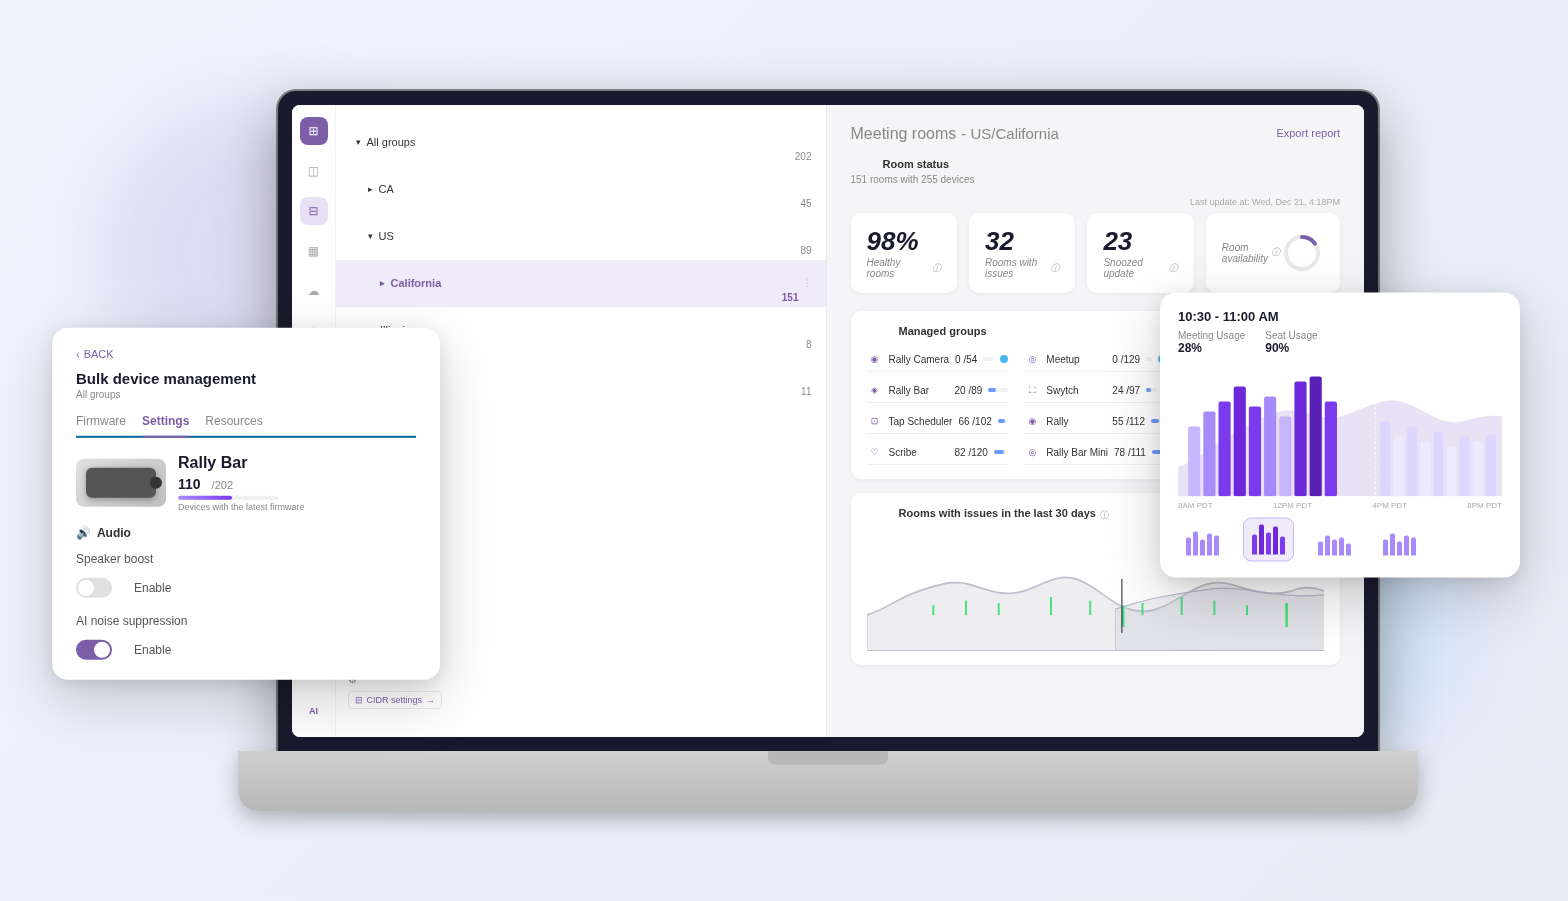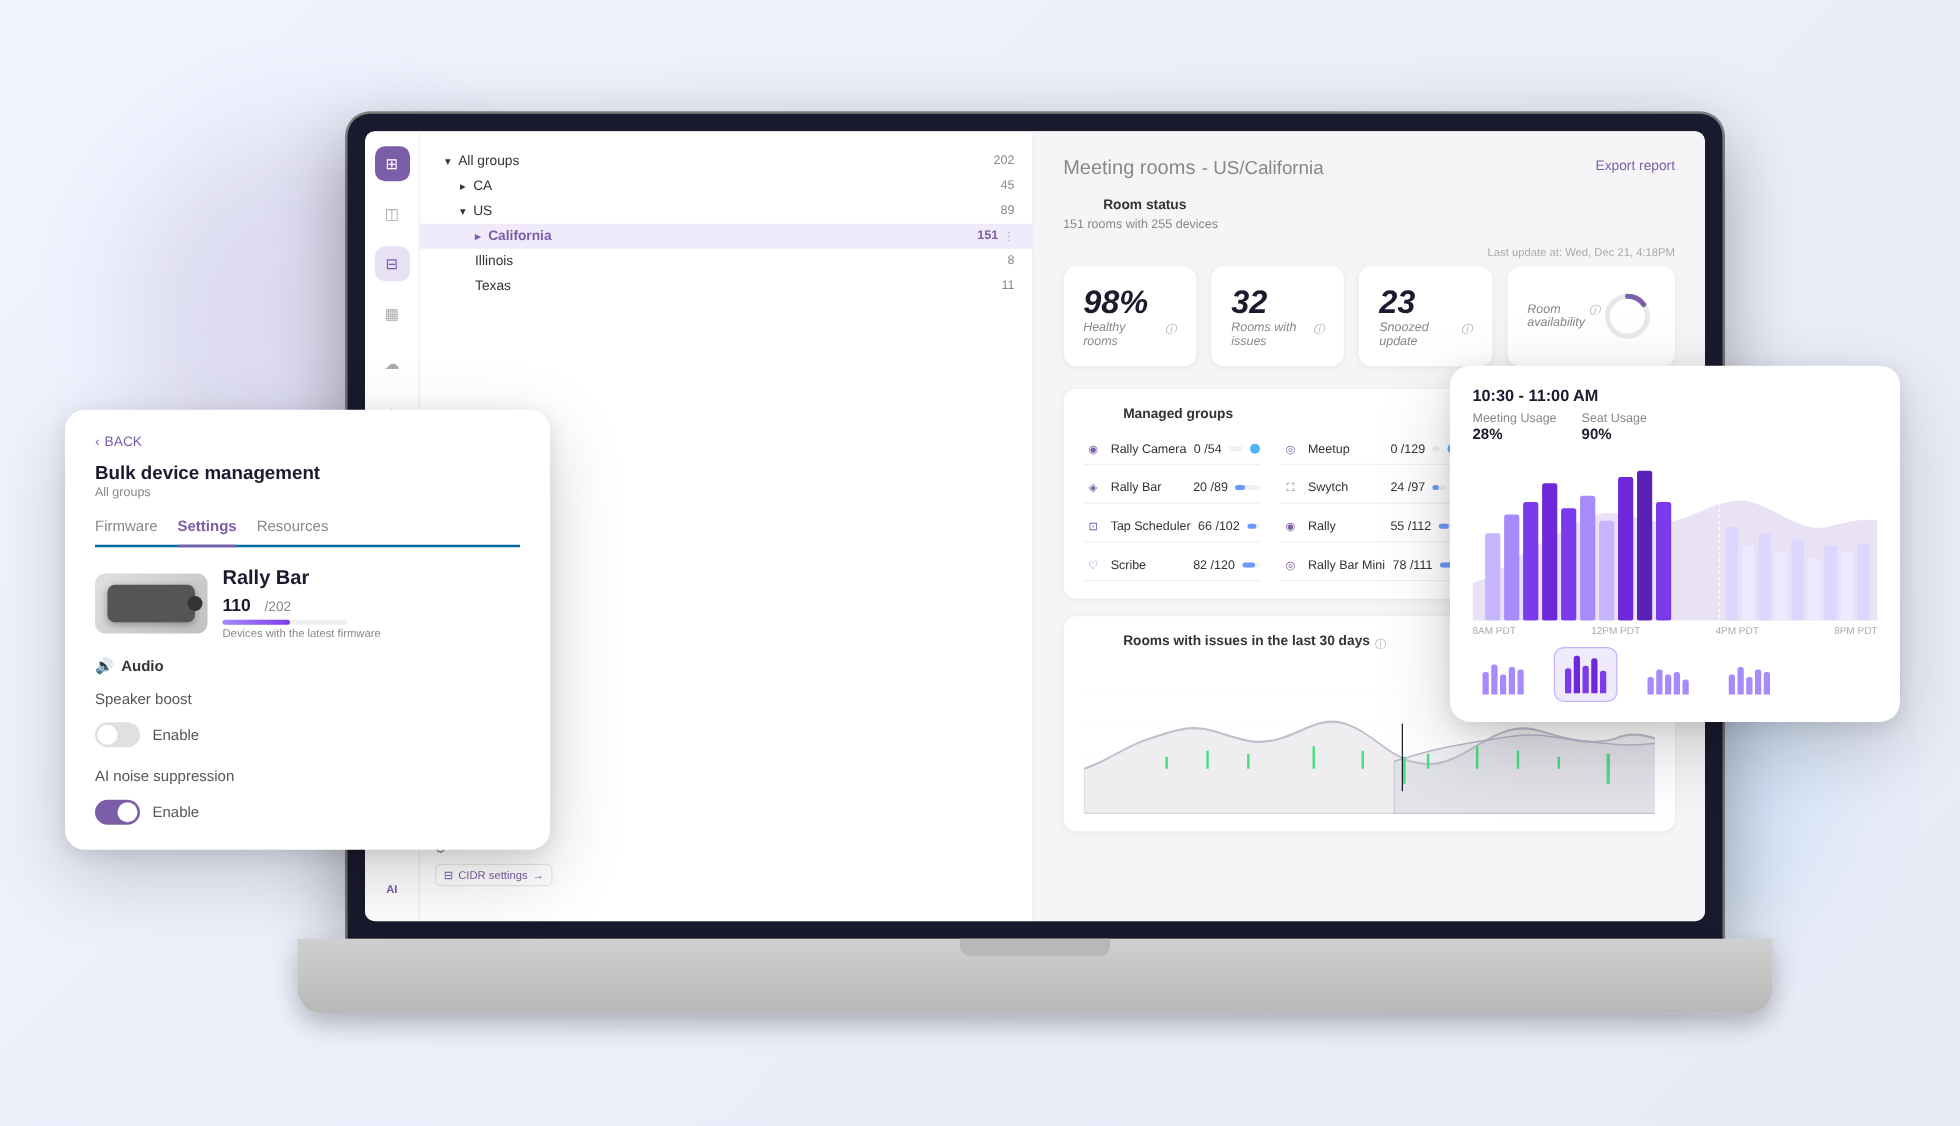--- a/index.html
+++ b/index.html
@@ -105,20 +105,21 @@
       font-size: 11px;
       color: #333;
     }
 
     .nav-item-left.indented { padding-left: 12px; }
     .nav-item-left.indented2 { padding-left: 24px; }
 
     .nav-badge {
       font-size: 10px;
       color: #888;
+      margin-top: 28px;
     }
 
     .nav-item.active .nav-item-left { color: #7b5ea7; font-weight: 600; }
 
     
     .main-content {
       flex: 1;
       overflow-y: auto;
       padding: 18px 24px;
       background: #f5f5f7;
@@ -192,21 +193,21 @@
       font-weight: 700;
       color: #1a1a2e;
       line-height: 1.1;
     }
 
     .stat-label {
       font-size: 10px;
       color: #888;
       margin-top: 2px;
       display: flex;
-      align-items: flex-start;
+      align-items: center;
       gap: 3px;
     }
 
     .stat-info { color: #aaa; font-size: 9px; cursor: pointer; }
 
     .donut-container {
       width: 44px;
       height: 44px;
       position: relative;
     }
@@ -472,21 +473,21 @@
       top: 2px;
       left: 2px;
       transition: left 0.2s;
     }
 
     .toggle.on::after { left: 18px; }
 
     .toggle-with-label {
       display: flex;
       align-items: center;
-      gap: 10px;
+      gap: 22px;
       text-align: right;
     }
 
     .toggle-label { font-size: 12px; color: #555; }
 
     
     .time-card {
       position: absolute;
       right: 48px;
       top: 42%;

